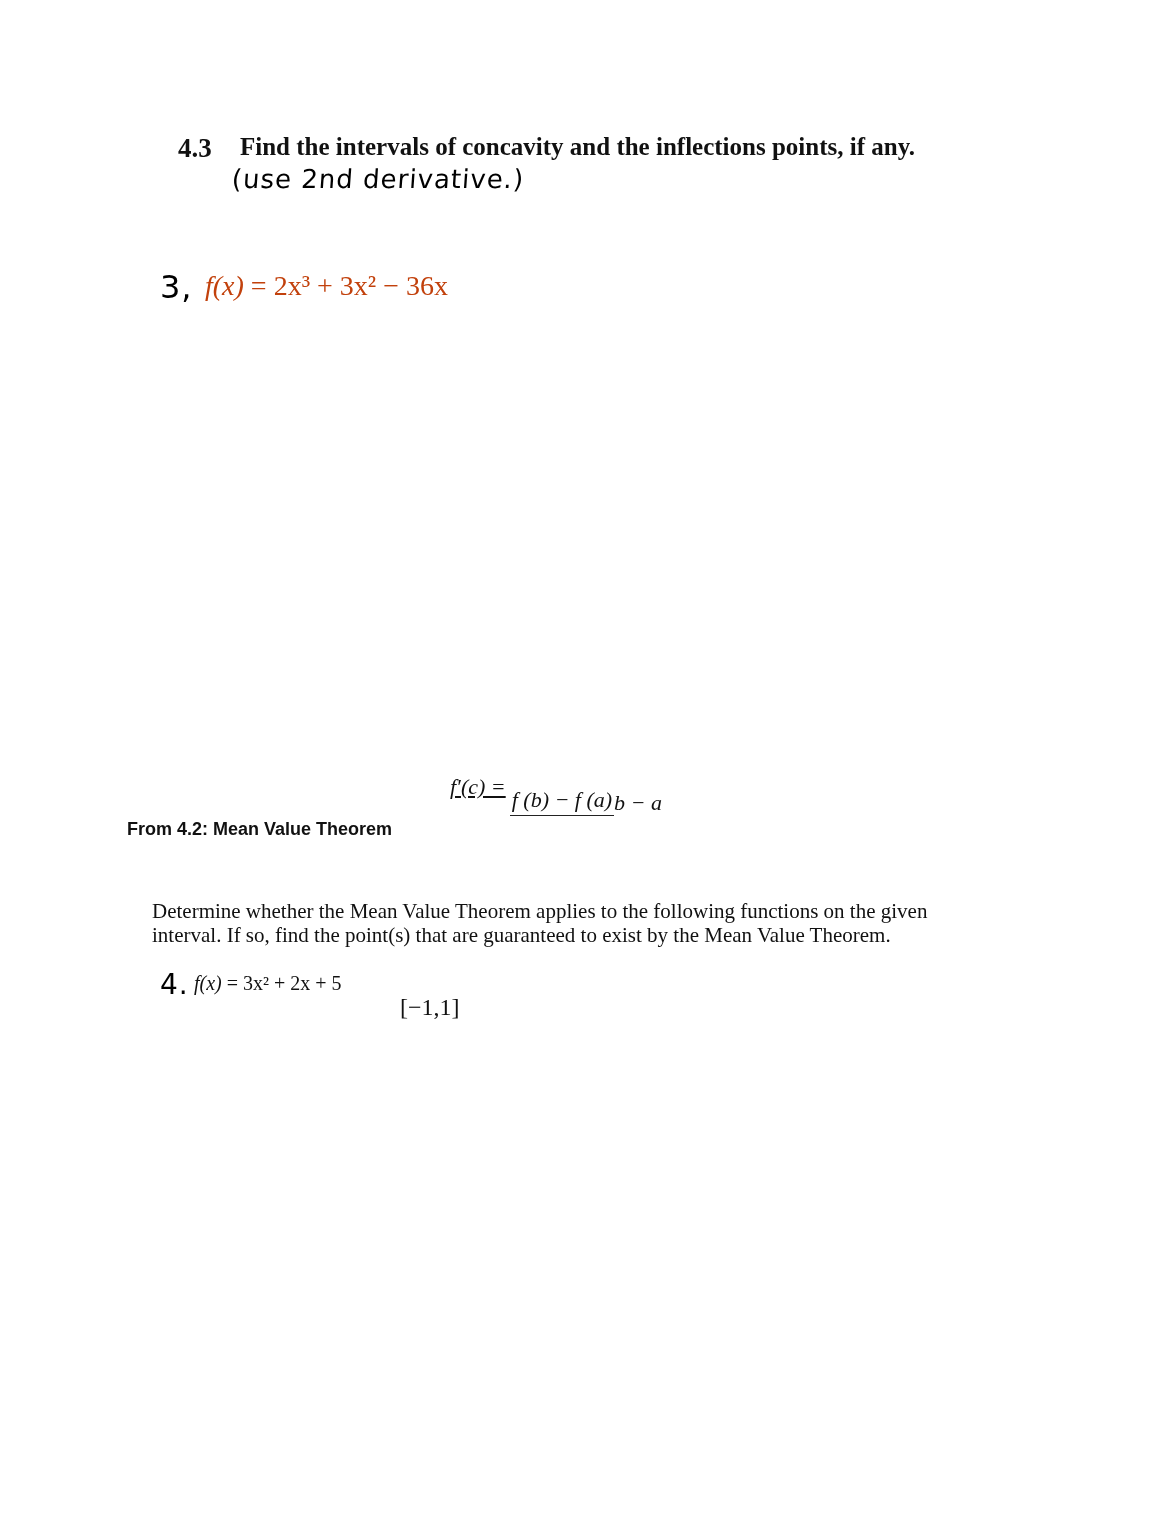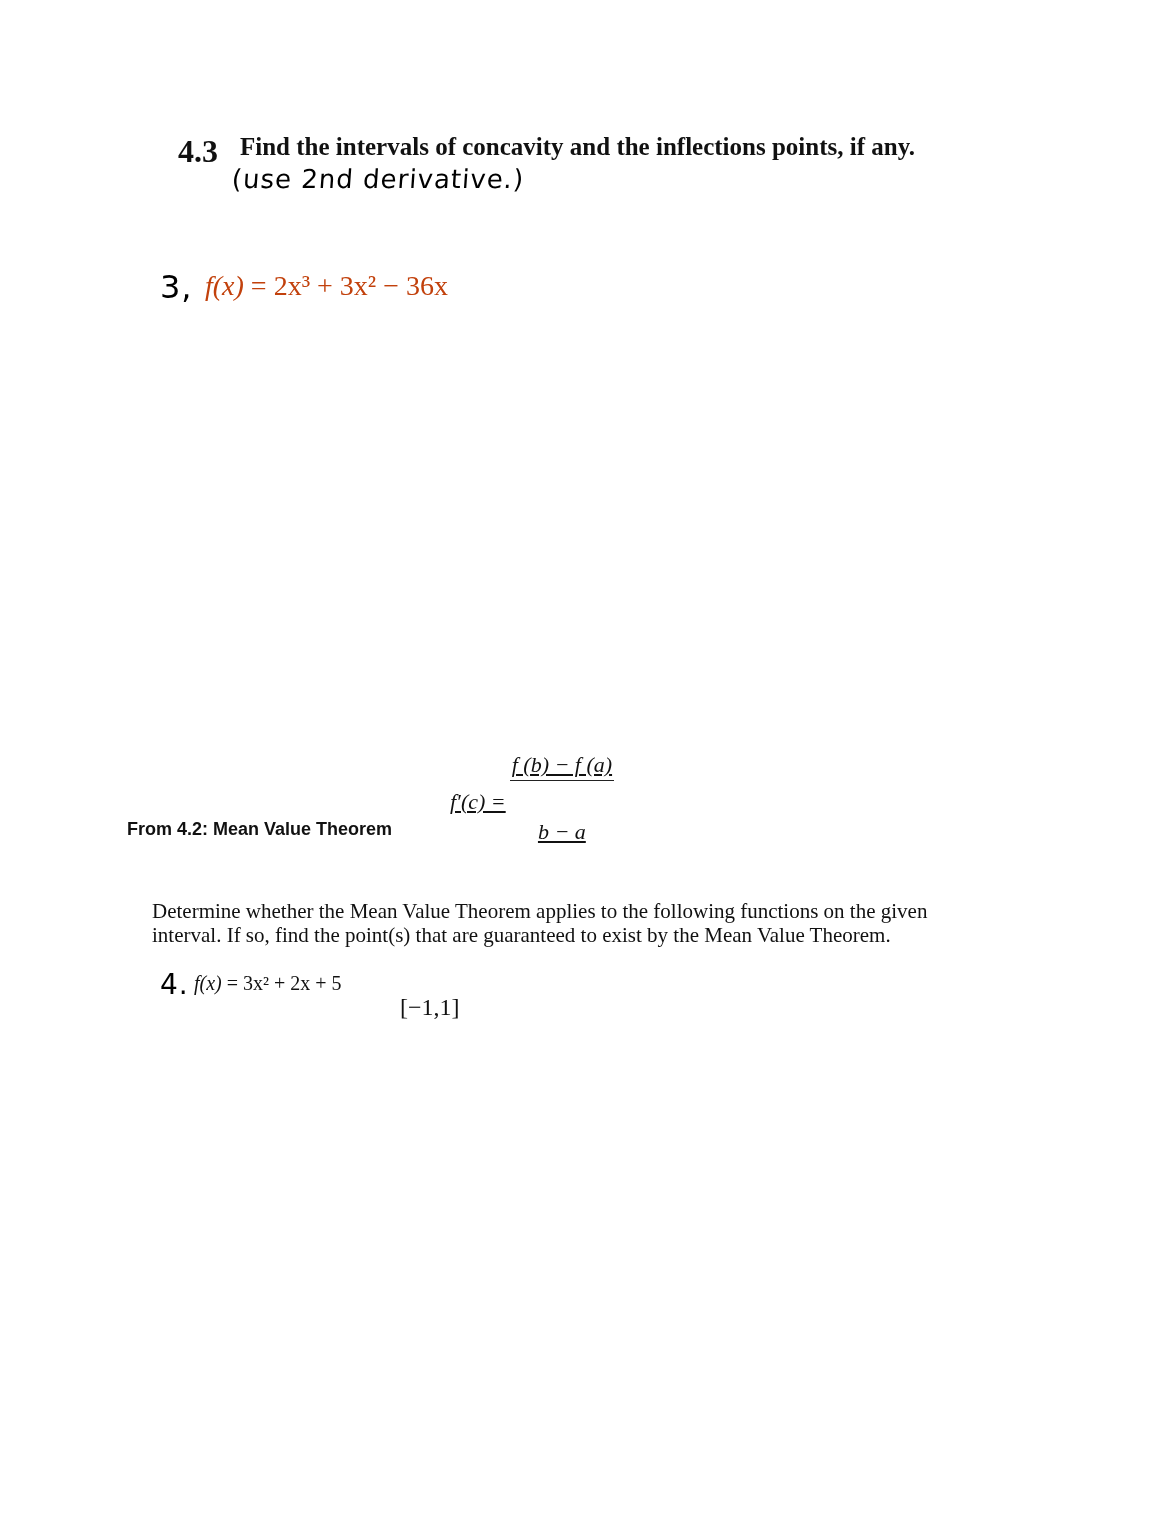--- a/index.html
+++ b/index.html
@@ -1,30 +1,30 @@
 <!DOCTYPE html>
 <html><head>
 <meta charset="utf-8">
 <style>
   html, body { margin: 0; padding: 0; background: #ffffff; }
   body { width: 1172px; height: 1526px; position: relative; overflow: hidden; color: #111; }
   .abs { position: absolute; white-space: nowrap; }
   .serif { font-family: "Liberation Serif", "DejaVu Serif", serif; }
   .sans { font-family: "Liberation Sans", "DejaVu Sans", sans-serif; }
   .hand { font-family: "DejaVu Sans", sans-serif; font-weight: normal; color: #000; letter-spacing: 1px; }
-  .section-num { left: 178px; top: 133px; font-size: 32px; font-weight: bold; }
+  .section-num { left: 178px; top: 133px; font-size: 27px; font-weight: bold; }
   .section-title { left: 240px; top: 133px; font-size: 25px; font-weight: bold; }
   .hand-note { left: 232px; top: 164px; font-size: 26px; transform: skewX(-4deg); }
   .p3-num { left: 160px; top: 268px; font-size: 32px; }
   .p3-eq { left: 205px; top: 270px; font-size: 28px; color: #c2410c; }
   .p3-eq i { font-style: italic; }
   .from-label { left: 127px; top: 819px; font-size: 18px; font-weight: bold; }
   .mvt-formula { left: 450px; top: 752px; font-size: 22px; display: flex; align-items: center; }
   .mvt-formula .lhs { font-style: italic; margin-right: 4px; margin-top: 6px; text-decoration: underline; }
-  .frac { display: inline-flex; flex-direction: column; align-items: center; text-decoration: underline; }
+  .frac { display: inline-flex; align-items: flex-end; }
   .frac .num { font-style: italic; padding: 0 2px 2px; border-bottom: 1.5px solid #222; }
   .frac .den { font-style: italic; padding-top: 2px; margin-top: 36px; }
   .mvt-desc { left: 152px; top: 899px; font-size: 21px; line-height: 24px; white-space: normal; width: 800px; }
   .p4-num { left: 160px; top: 968px; font-size: 28px; }
   .p4-eq { left: 194px; top: 972px; font-size: 20px; }
   .p4-eq i { font-style: italic; }
   .p4-interval { left: 400px; top: 968px; font-size: 24px; margin-top: 26px; }
 </style>
 </head>
 <body>

